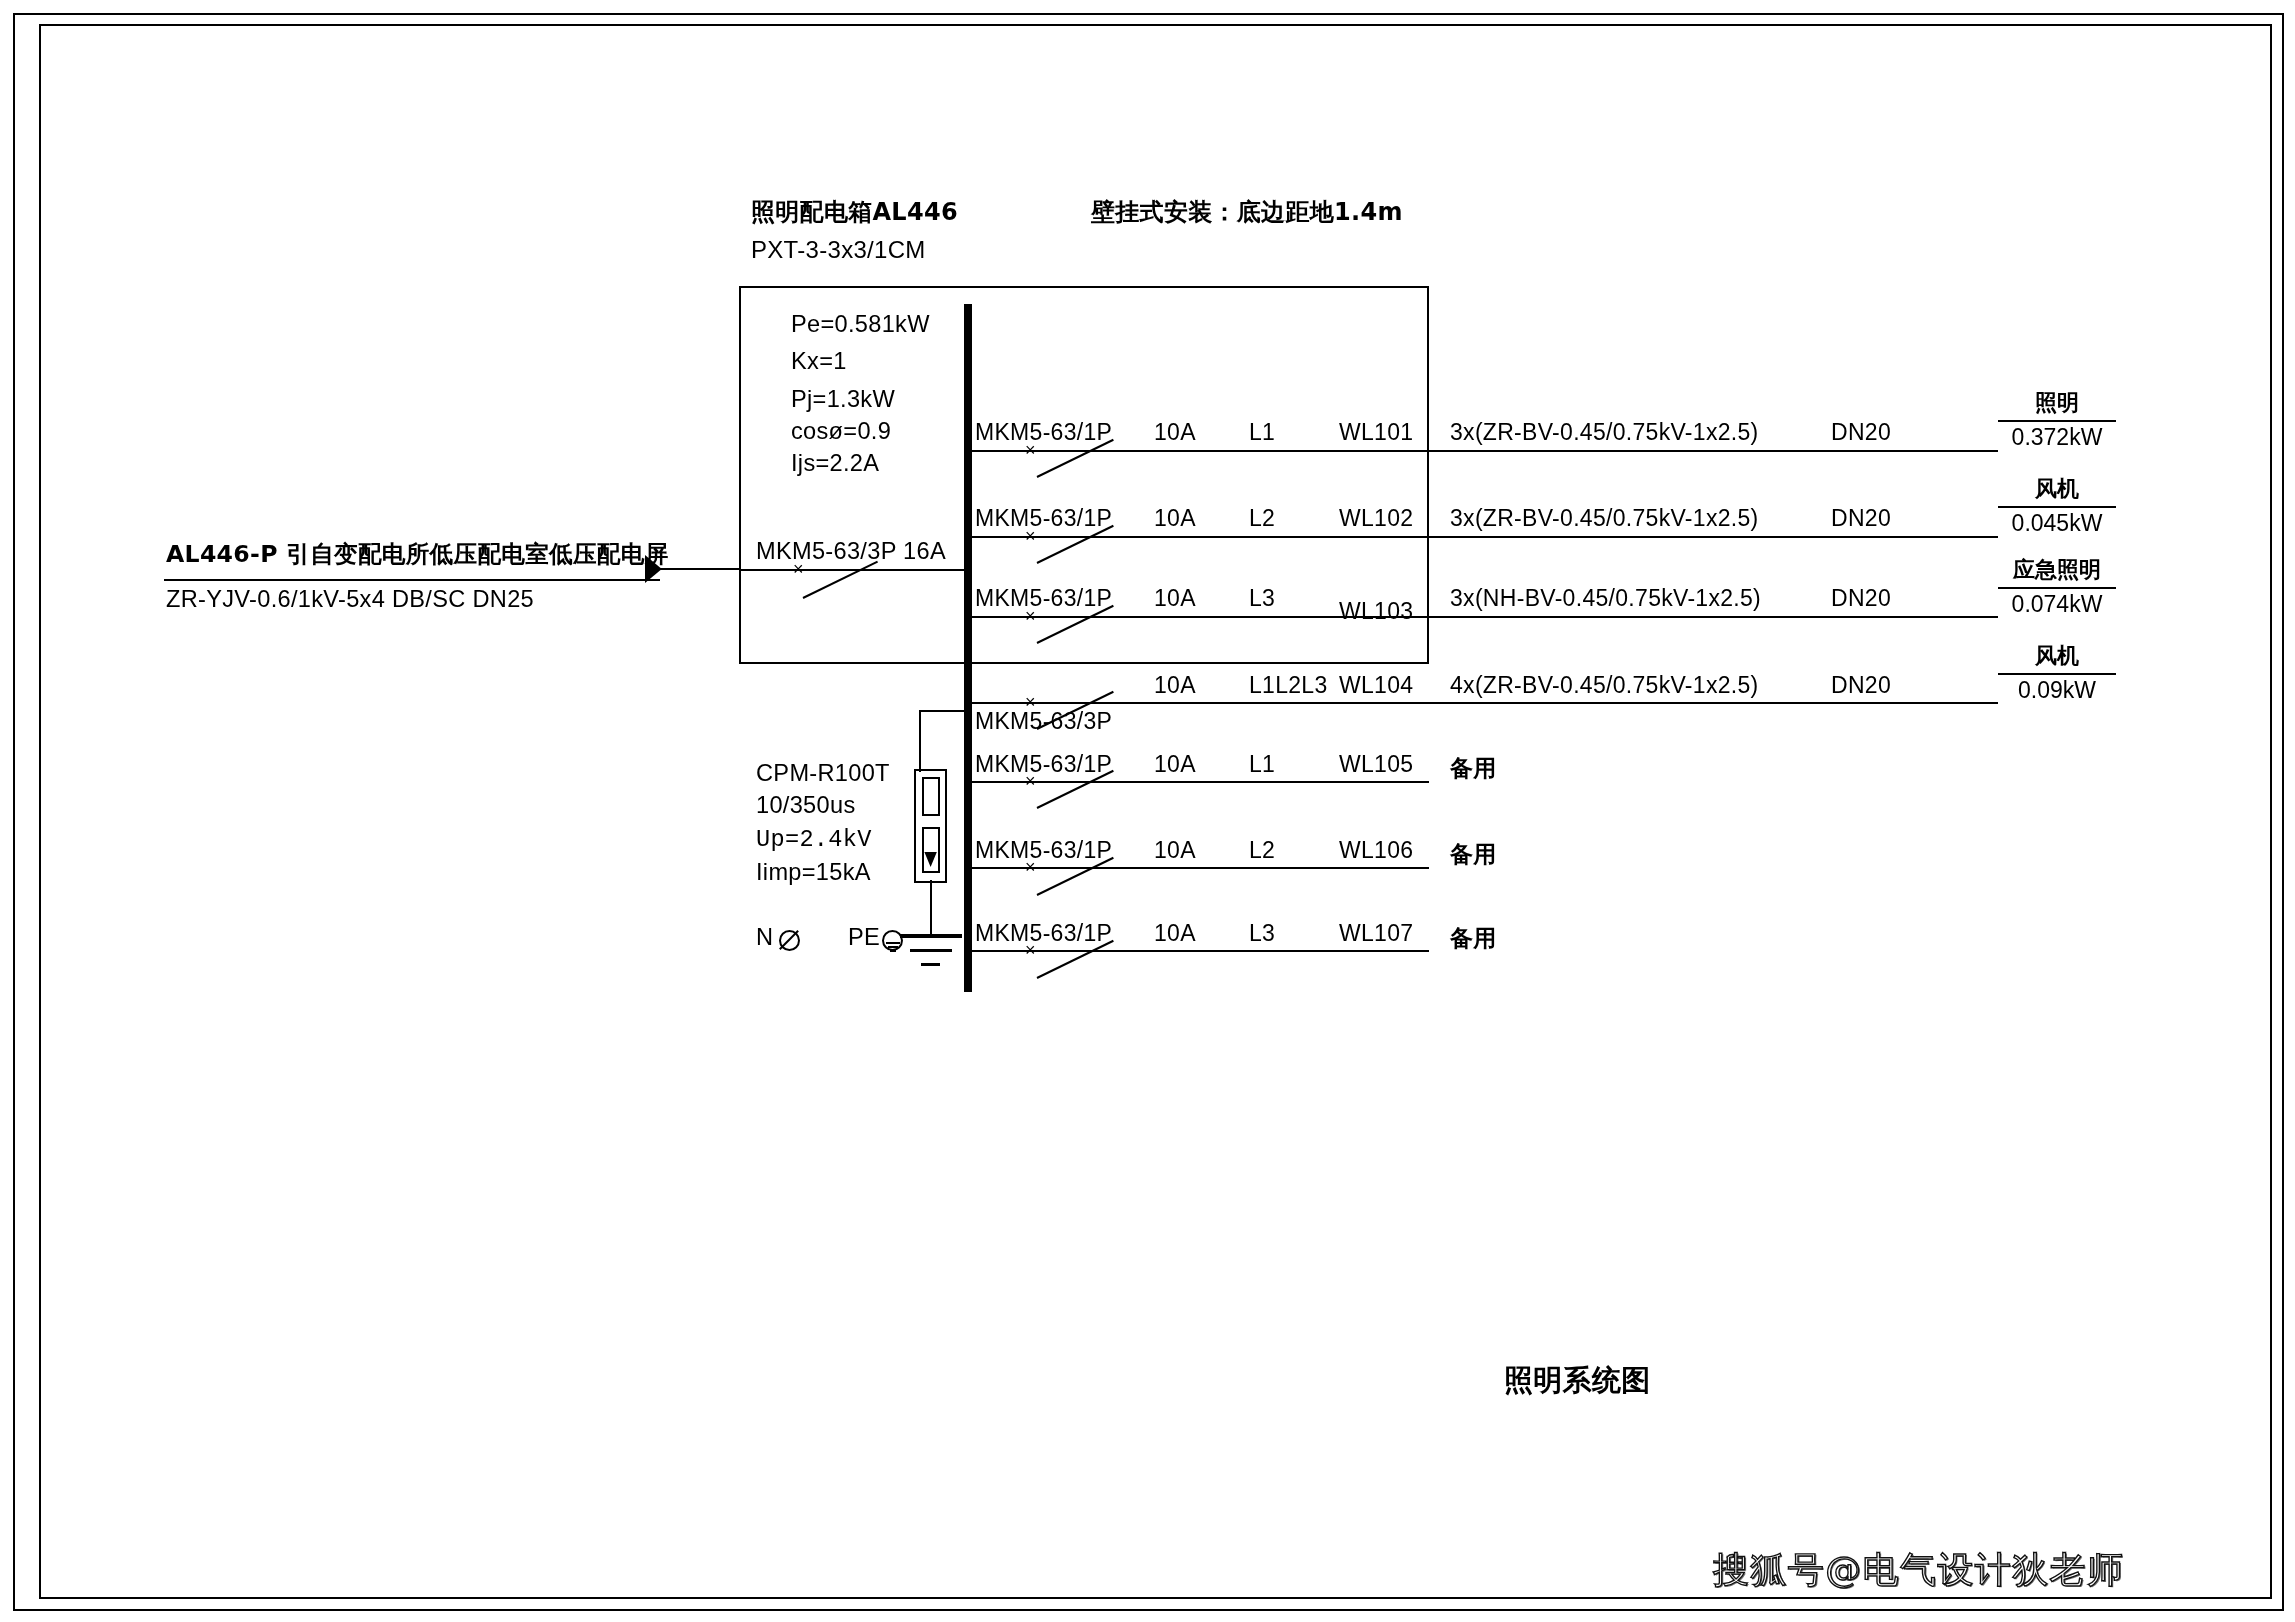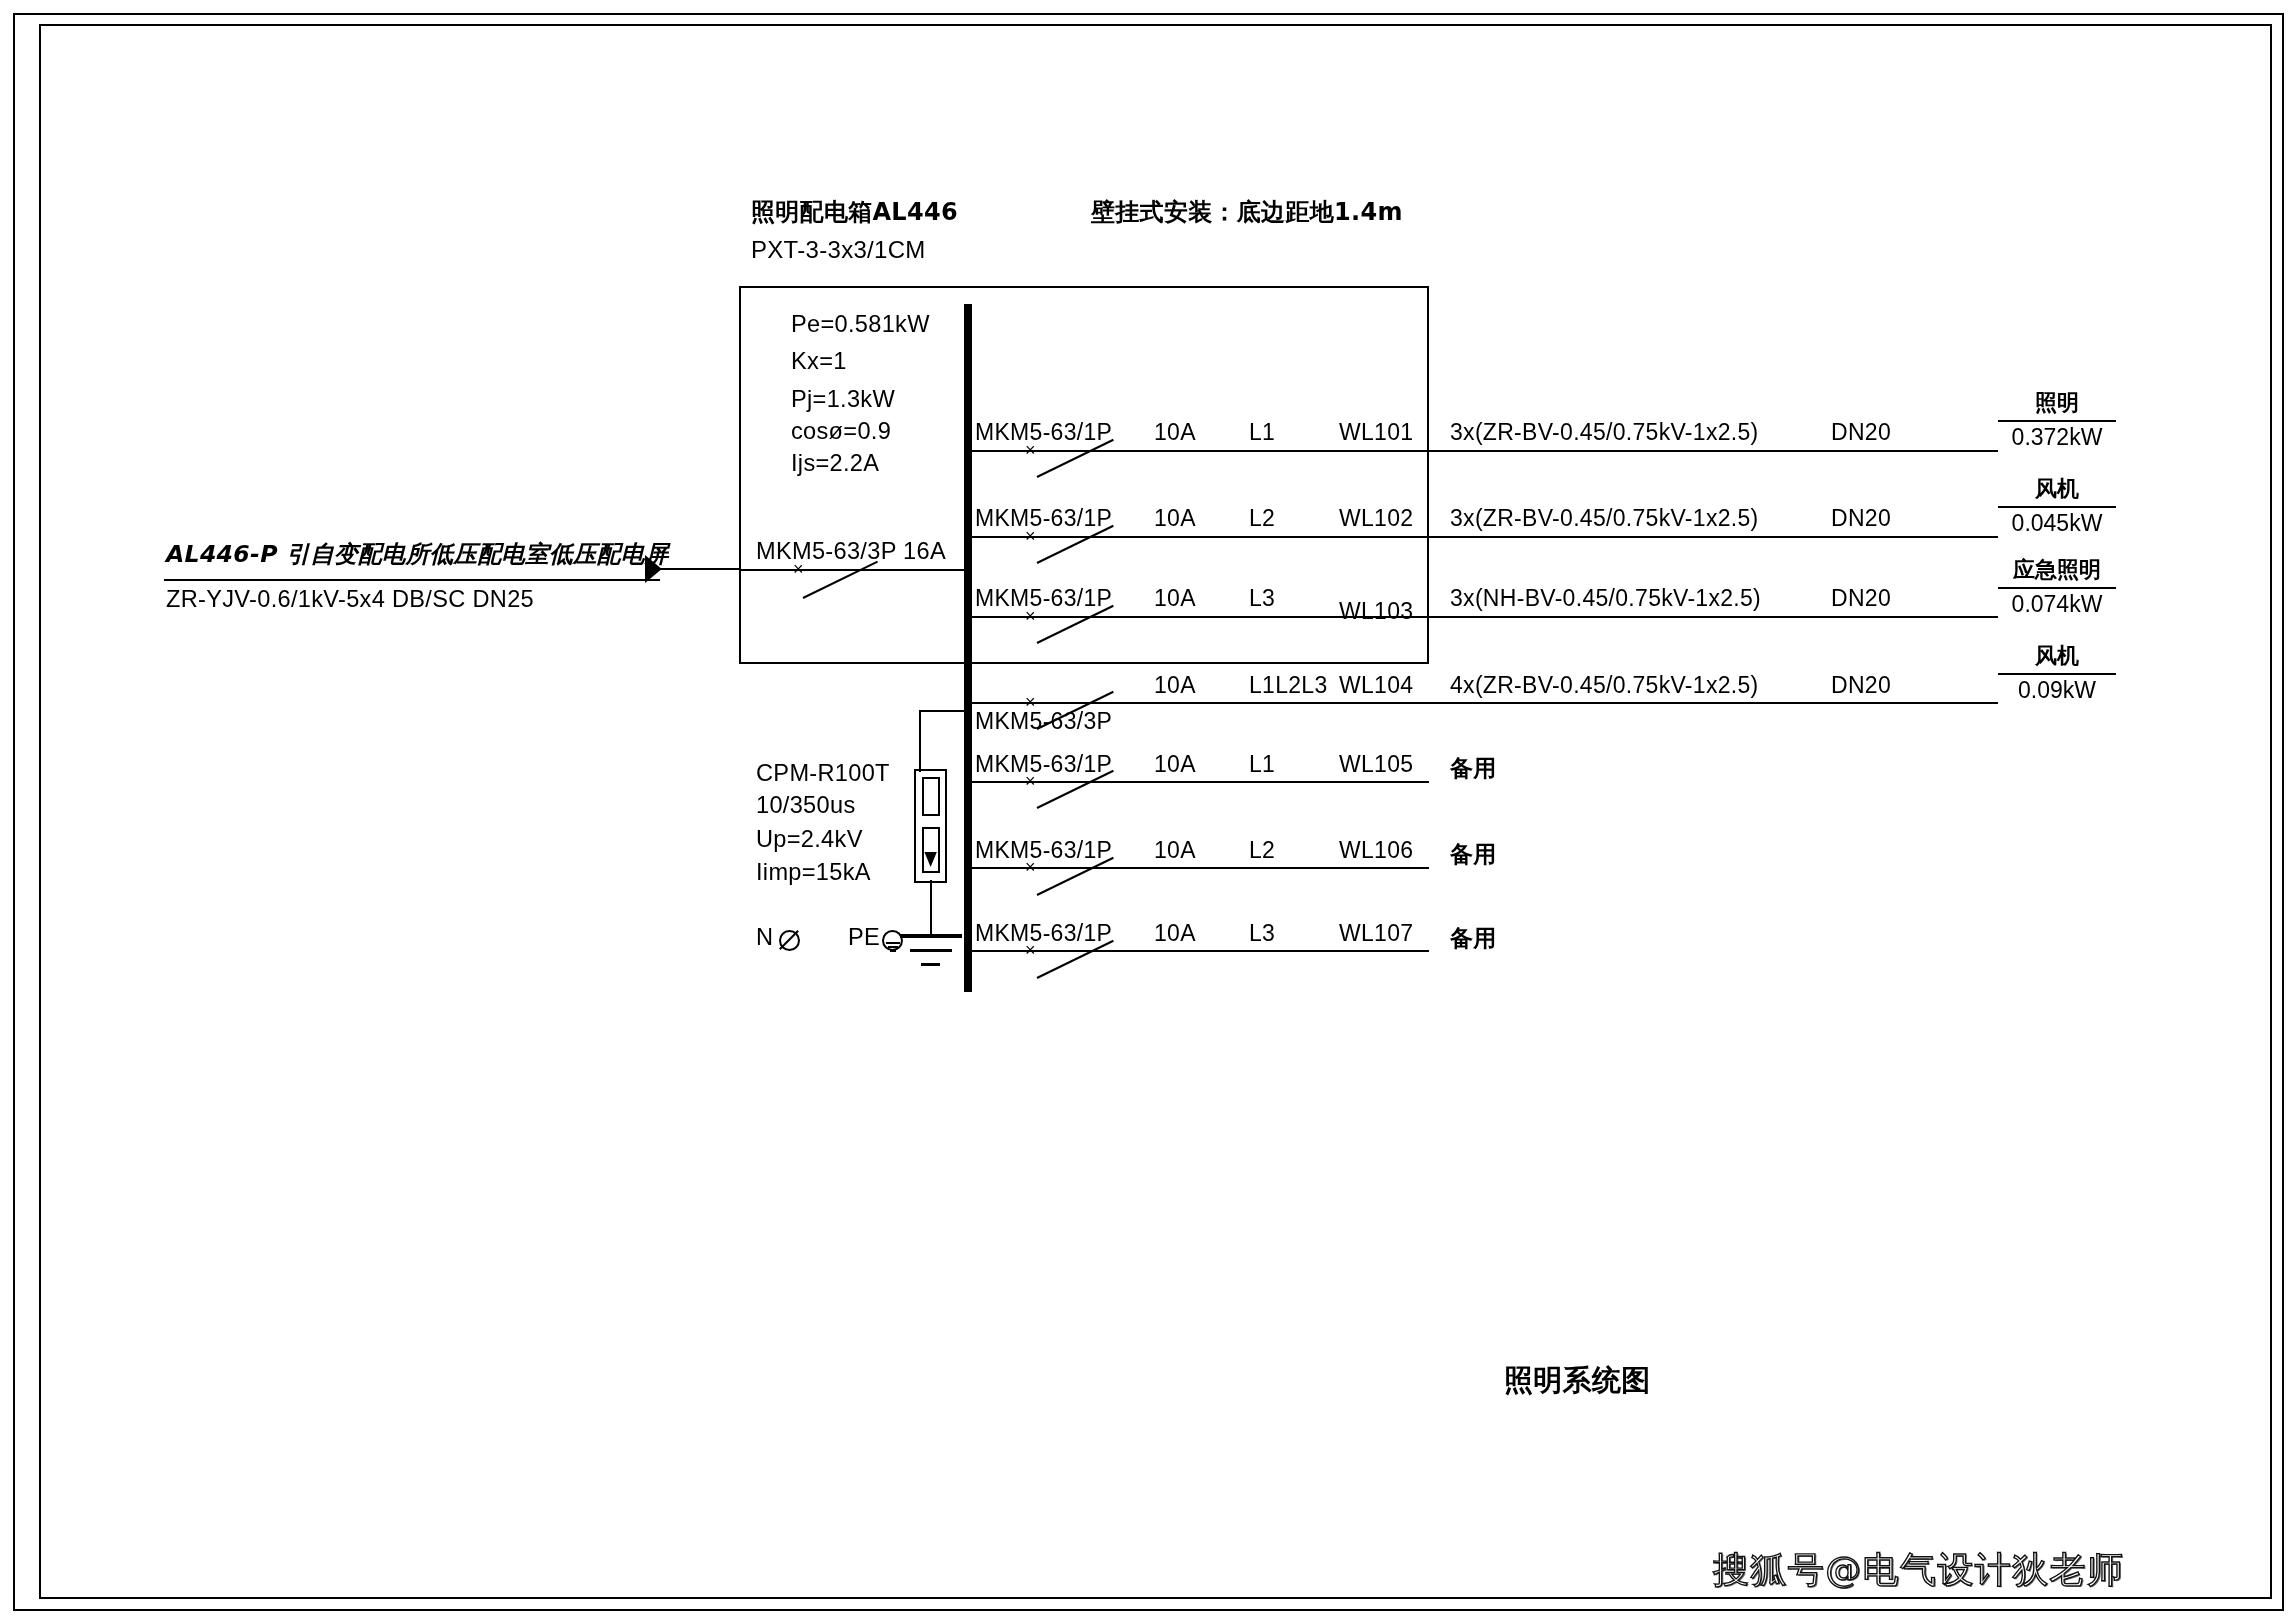--- a/index.html
+++ b/index.html
@@ -158,40 +158,40 @@
   <div class="txt t35 cn" style="left:1079px; top:196px;text-align:center;">壁挂式安装：底边距地1.4m</div>
 
   <div class="panel-box" style="left:739px; top:286px; width:690px; height:378px;"></div>
 
   <div class="txt t34" style="left:791px; top:311px;">Pe=0.581kW</div>
   <div class="txt t34" style="left:791px; top:348px;">Kx=1</div>
   <div class="txt t34" style="left:791px; top:386px;">Pj=1.3kW</div>
   <div class="txt t34" style="left:791px; top:418px;">cosø=0.9</div>
   <div class="txt t34" style="left:791px; top:450px;">Ijs=2.2A</div>
 
-  <div class="txt t34 cn" style="left:166px; top:538px;font-style:italic;">AL446-P  引自变配电所低压配电室低压配电屏</div>
+  <div class="txt t34 cn" style="left:166px; top:538px;">AL446-P  引自变配电所低压配电室低压配电屏</div>
   <div class="hline" style="left:164px; top:579px; width:496px;"></div>
   <div class="txt t34" style="left:166px; top:586px;">ZR-YJV-0.6/1kV-5x4  DB/SC  DN25</div>
 
   <div class="hline" style="left:660px; top:568px; width:80px;"></div>
   <svg style="position:absolute; left:645px; top:555px;" width="28" height="28" viewBox="0 0 40 40">
     <polygon points="0,0 24,20 0,40" fill="#000"></polygon>
   </svg>
 
   <div class="txt t34" style="left:756px; top:538px;">MKM5-63/3P  16A</div>
   <div class="hline" style="left:739px; top:569px; width:224px;"></div>
   <div class="xmark" style="left:793px; top:560px;">×</div>
   <div class="blade" style="left:803px; top:597px; width:83px; transform: rotate(-26deg);"></div>
   <div class="hline" style="left:881px; top:569px; width:85px;"></div>
 
   <div class="bus" style="left:964px; top:304px; height:688px;"></div>
 
   <div class="txt t34" style="left:756px; top:760px;">CPM-R100T</div>
   <div class="txt t34" style="left:756px; top:792px;">10/350us</div>
-  <div class="txt t34" style="left:756px; top:826px;">Up=2.4kV</div>
+  <div class="txt t34" style="left:756px; top:826px;font-family:Liberation Mono, monospace;">Up=2.4kV</div>
   <div class="txt t34" style="left:756px; top:859px;">Iimp=15kA</div>
 
   <div class="hline" style="left:919px; top:710px; width:47px;"></div>
   <div class="vline" style="left:919px; top:710px; height:62px;"></div>
   <div class="spd-outer" style="left:914px; top:769px; width:33px; height:114px;"></div>
   <div class="spd-elem" style="left:922px; top:777px; width:18px; height:39px;"></div>
   <div class="spd-elem" style="left:922px; top:827px; width:18px; height:46px;"></div>
   <svg style="position:absolute; left:923px; top:831px;" width="16.6" height="39" viewBox="0 0 24 56">
     <polygon points="11,0 11,30 2,30 11,52 20,30 11,30" fill="#000"></polygon>
   </svg>

